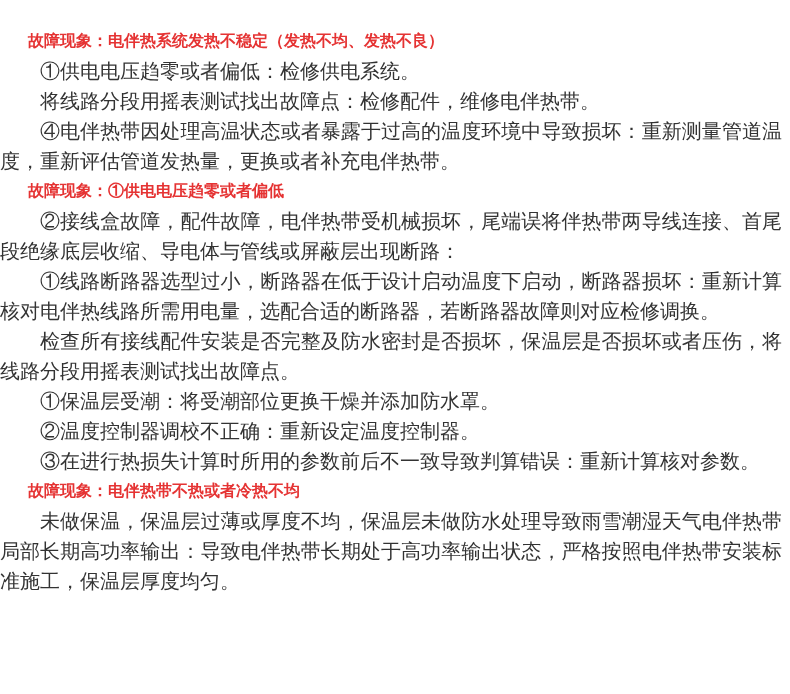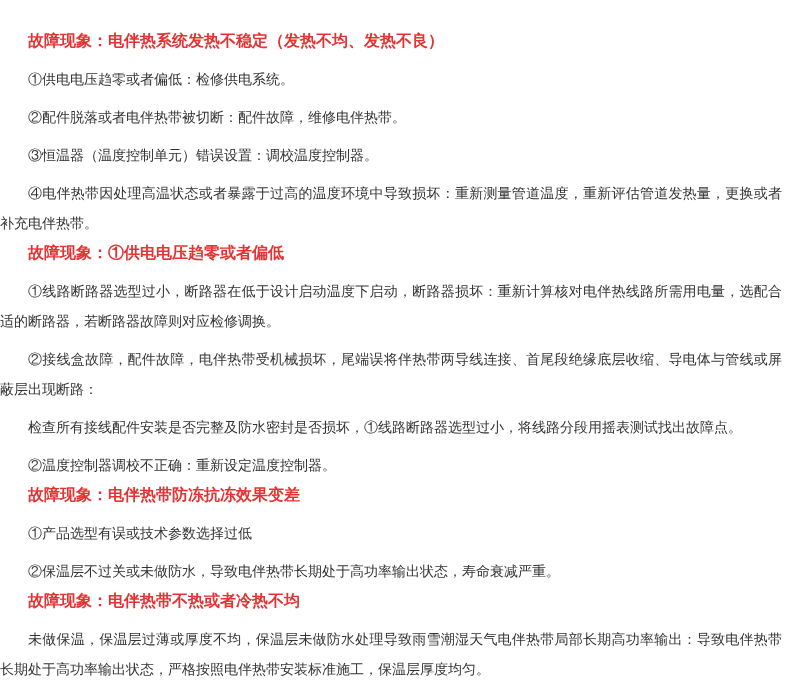--- a/index.html
+++ b/index.html
@@ -19,50 +19,45 @@
   }
   h2.fault-heading {
     color: var(--heading-color, #e53333);
     font-size: 16px;
     font-weight: bold;
     line-height: 30px;
     text-indent: 28px;
     white-space: normal;
   }
   p.fault-paragraph {
-    font-size: 14px;
+    font-size: 20px;
     line-height: 30px;
     text-indent: 2em;
     text-align: justify;
     word-break: break-all;
-    margin-top: 8px;
   }
 </style>
 </head>
 <body style="--text-color: #333333; --heading-color: #e53333; background: rgb(255, 255, 255);">
 
 <main class="article" id="article">
     <section>
       <h2 class="fault-heading">故障现象：电伴热系统发热不稳定（发热不均、发热不良）</h2>
       <p class="fault-paragraph">①供电电压趋零或者偏低：检修供电系统。</p>
-      <p class="fault-paragraph">②配件脱落或者电伴热带被切断：配件故障，维修电伴热带。</p>
-      <p class="fault-paragraph">③恒温器（温度控制单元）错误设置：调校温度控制器。</p>
+      <p class="fault-paragraph">将线路分段用摇表测试找出故障点：检修配件，维修电伴热带。</p>
       <p class="fault-paragraph">④电伴热带因处理高温状态或者暴露于过高的温度环境中导致损坏：重新测量管道温度，重新评估管道发热量，更换或者补充电伴热带。</p>
     </section>
     <section>
       <h2 class="fault-heading">故障现象：①供电电压趋零或者偏低</h2>
+      <p class="fault-paragraph">②接线盒故障，配件故障，电伴热带受机械损坏，尾端误将伴热带两导线连接、首尾段绝缘底层收缩、导电体与管线或屏蔽层出现断路：</p>
       <p class="fault-paragraph">①线路断路器选型过小，断路器在低于设计启动温度下启动，断路器损坏：重新计算核对电伴热线路所需用电量，选配合适的断路器，若断路器故障则对应检修调换。</p>
-      <p class="fault-paragraph">②接线盒故障，配件故障，电伴热带受机械损坏，尾端误将伴热带两导线连接、首尾段绝缘底层收缩、导电体与管线或屏蔽层出现断路：</p>
-      <p class="fault-paragraph">检查所有接线配件安装是否完整及防水密封是否损坏，①线路断路器选型过小，将线路分段用摇表测试找出故障点。</p>
+      <p class="fault-paragraph">检查所有接线配件安装是否完整及防水密封是否损坏，保温层是否损坏或者压伤，将线路分段用摇表测试找出故障点。</p>
     </section>
     <section>
+      <p class="fault-paragraph">①保温层受潮：将受潮部位更换干燥并添加防水罩。</p>
       <p class="fault-paragraph">②温度控制器调校不正确：重新设定温度控制器。</p>
-    </section>
-    <section>
-      <h2 class="fault-heading">故障现象：电伴热带防冻抗冻效果变差</h2>
-      <p class="fault-paragraph">①产品选型有误或技术参数选择过低</p>
-      <p class="fault-paragraph">②保温层不过关或未做防水，导致电伴热带长期处于高功率输出状态，寿命衰减严重。</p>
+      <p class="fault-paragraph">③在进行热损失计算时所用的参数前后不一致导致判算错误：重新计算核对参数。</p>
     </section>
     <section>
       <h2 class="fault-heading">故障现象：电伴热带不热或者冷热不均</h2>
       <p class="fault-paragraph">未做保温，保温层过薄或厚度不均，保温层未做防水处理导致雨雪潮湿天气电伴热带局部长期高功率输出：导致电伴热带长期处于高功率输出状态，严格按照电伴热带安装标准施工，保温层厚度均匀。</p>
     </section>
   </main>
 
 </body></html>

